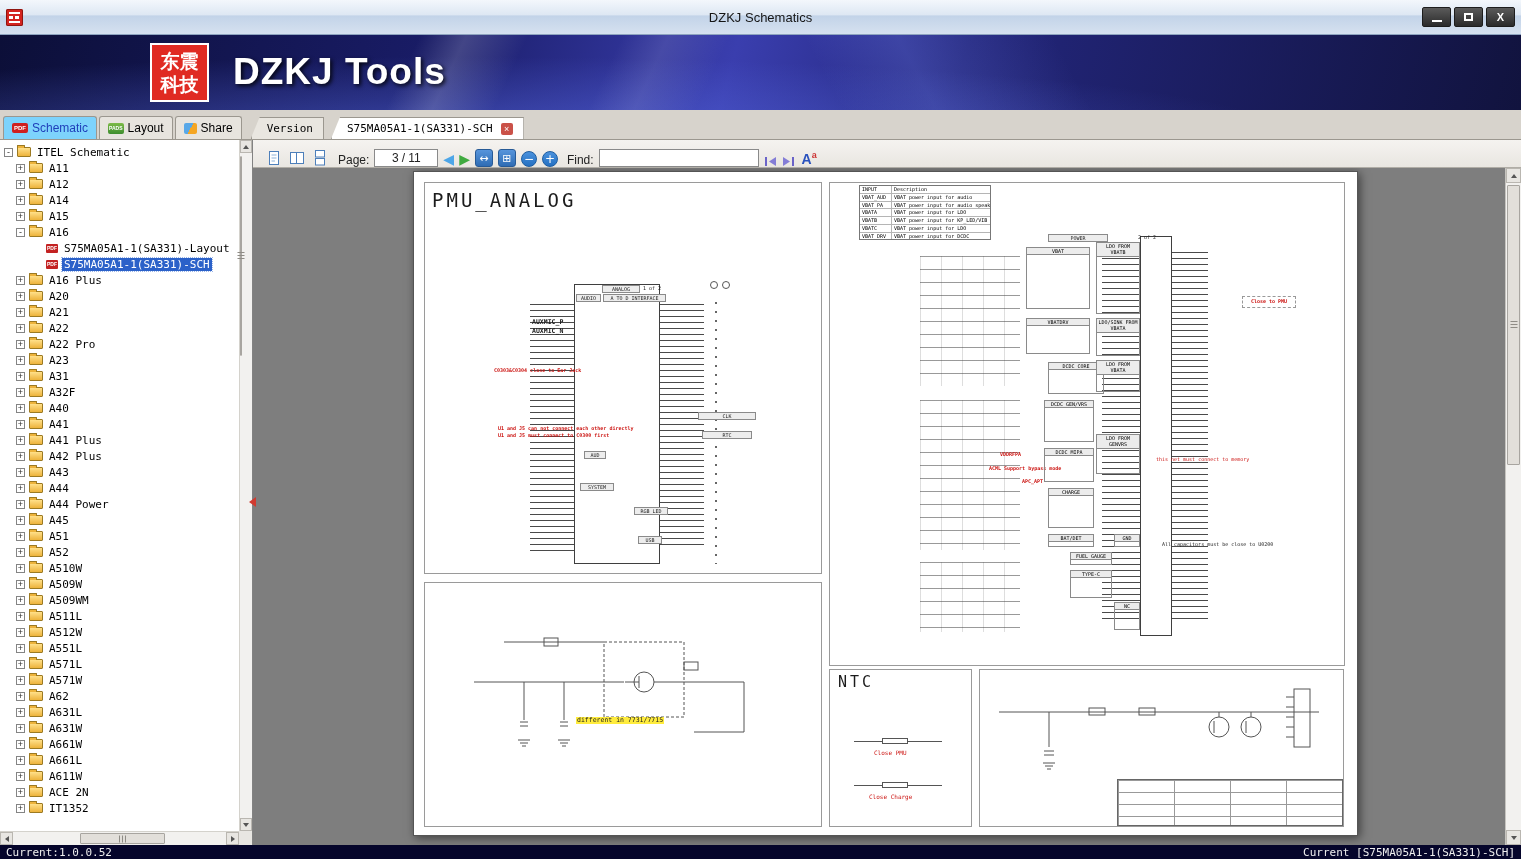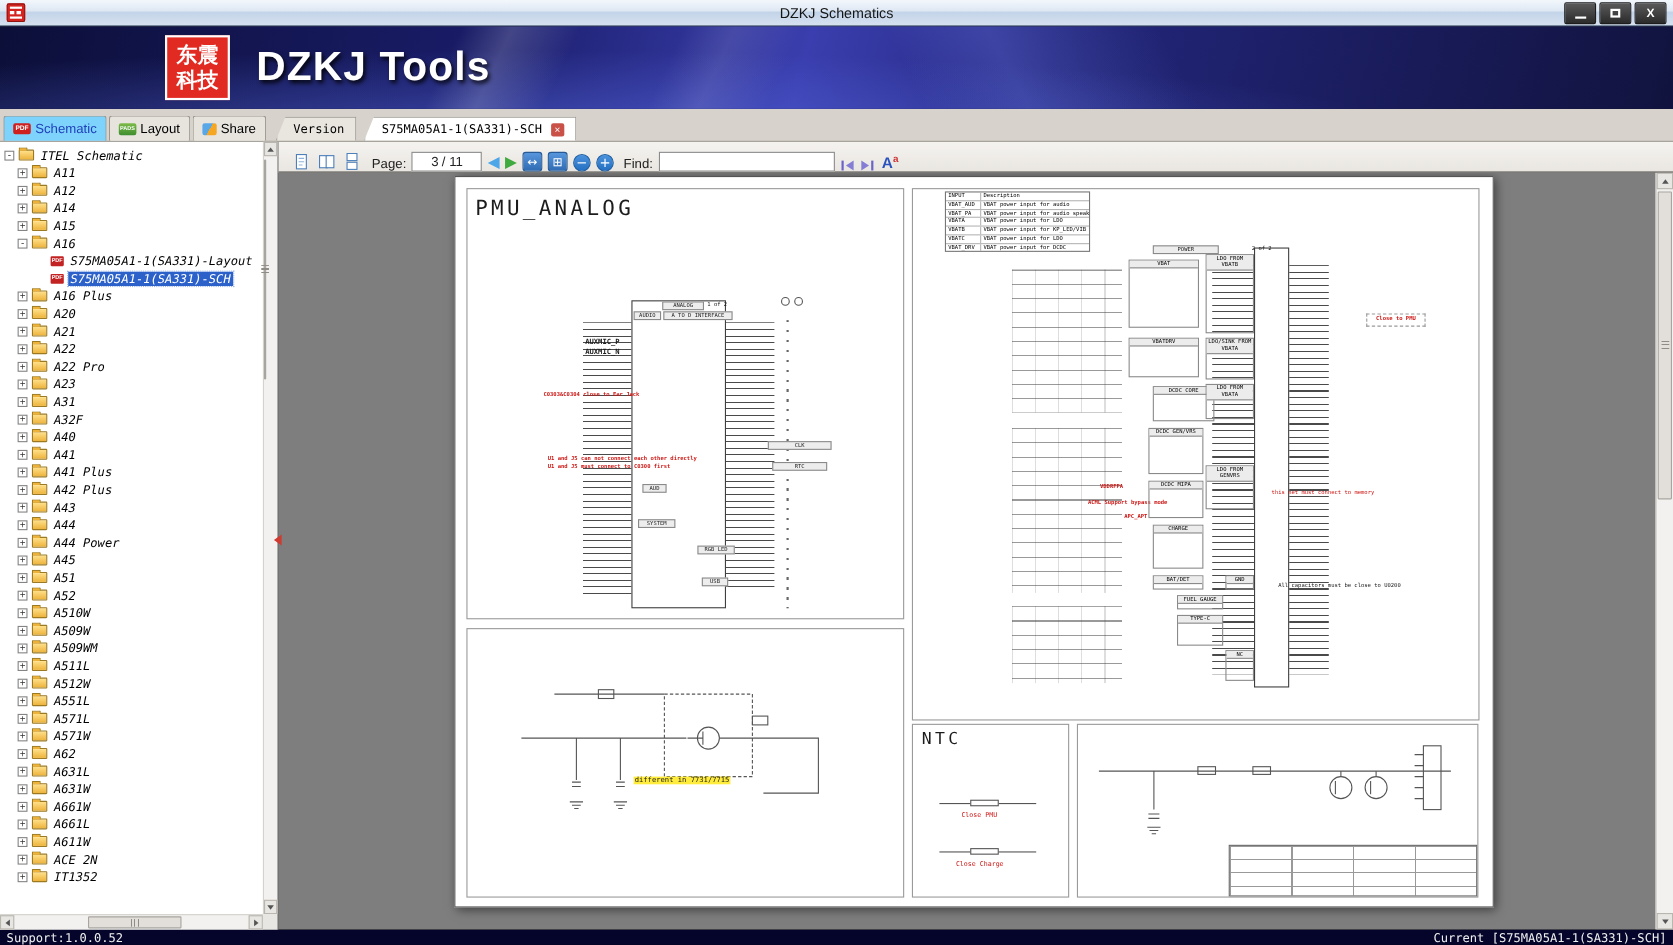--- a/index.html
+++ b/index.html
@@ -1,20 +1,20 @@
 <!DOCTYPE html>
 <html><head>
 <meta charset="utf-8">
 <style>
   * { box-sizing: border-box; margin: 0; padding: 0; }
   html,body { width:1521px; height:859px; overflow:hidden; font-family:"Liberation Sans",sans-serif; background:#000; }
   .window { width:100%; height:100%; display:flex; flex-direction:column; }
 
   
-  .titlebar { height:24px; background:linear-gradient(#f3f7fc 0%,#dde7f3 45%,#c2d3e8 46%,#d6e1f0 100%);
+  .titlebar { height:35px; background:linear-gradient(#f3f7fc 0%,#dde7f3 45%,#c2d3e8 46%,#d6e1f0 100%);
     border-bottom:1px solid #8ea4bf; display:flex; align-items:center; position:relative; padding:0 6px; flex:none; }
   .app-icon { width:17px; height:17px; border-radius:2px; background:#d42420; box-shadow:inset 0 0 0 1px #8f1510; position:relative; z-index:1;}
   .app-icon::before { content:''; position:absolute; inset:3px;
     background:linear-gradient(#fff,#fff) 0 0/100% 2px no-repeat,
                linear-gradient(#fff,#fff) 0 4px/4px 3px no-repeat,
                linear-gradient(#fff,#fff) 6px 4px/4px 3px no-repeat,
                linear-gradient(#fff,#fff) 0 9px/100% 2px no-repeat; }
   .win-title { position:absolute; left:0; right:0; text-align:center; font-size:13px; color:#151515; }
   .win-btns { margin-left:auto; display:flex; gap:3px; z-index:1; }
   .wbtn { width:29px; height:20px; background:linear-gradient(#5a5a5a,#2b2b2b); border:1px solid #1d1d1d; border-radius:2px;
@@ -60,21 +60,21 @@
   .tree-row { height:16px; display:flex; align-items:center; font-family:"DejaVu Sans Mono",monospace; font-size:11px; white-space:nowrap; }
   .tree-row.root { padding-left:4px; }
   .expander { width:9px; height:9px; border:1px solid #848484; background:#fff; font-size:9px; line-height:7px; text-align:center;
     margin-right:4px; flex:none; color:#333; font-family:"Liberation Sans",sans-serif; }
   .folder-ico { width:14px; height:10px; background:linear-gradient(#ffe08a,#edb33c); border:1px solid #9c7a22; border-radius:1px;
     margin-right:4px; position:relative; flex:none; }
   .folder-ico::before { content:''; position:absolute; top:-3px; left:-1px; width:6px; height:2px; background:#edb33c;
     border:1px solid #9c7a22; border-bottom:none; border-radius:1px 1px 0 0; }
   .pdf-ico { background:#c32222; color:#fff; font-size:5px; font-weight:bold; line-height:1; padding:2px 1px; border-radius:1px;
     margin-right:4px; flex:none; font-family:"Liberation Sans",sans-serif; }
-  .tree-label { padding:0 2px; color:#000;font-style:italic; }
+  .tree-label { padding:0 2px; color:#000; }
   .tree-row.selected .tree-label { background:#2b61c9; color:#fff; outline:1px dotted #9db7e8; }
 
   
   .vscroll { position:absolute; top:0; right:0; bottom:14px; width:13px; background:#f2f1ef; border-left:1px solid #d4d2cc; }
   .hscroll { position:absolute; left:0; right:13px; bottom:0; height:14px; background:#f2f1ef; border-top:1px solid #d4d2cc; }
   .sb-corner { position:absolute; right:0; bottom:0; width:13px; height:14px; background:#e8e6e2; }
   .sb-btn { position:absolute; background:#e8e6e2; border:1px solid #b9b6b0; display:flex; align-items:center; justify-content:center; }
   .tri-up { width:0; height:0; border-left:3px solid transparent; border-right:3px solid transparent; border-bottom:4px solid #555; }
   .tri-down { width:0; height:0; border-left:3px solid transparent; border-right:3px solid transparent; border-top:4px solid #555; }
   .tri-left { width:0; height:0; border-top:3px solid transparent; border-bottom:3px solid transparent; border-right:4px solid #555; }
@@ -648,17 +648,17 @@
           <div class="sb-btn" style="bottom:0;left:0;width:15px;height:15px">
               <span class="tri-down"></span>
             </div>
         </div>
       </div>
 
     </div>
   </div>
 
   <div class="statusbar">
-    <span>Support:1.0.0.52</span>
+    <span>Current:1.0.0.52</span>
     <span>Current [S75MA05A1-1(SA331)-SCH]</span>
   </div>
 
 </div>
 
 </body></html>

